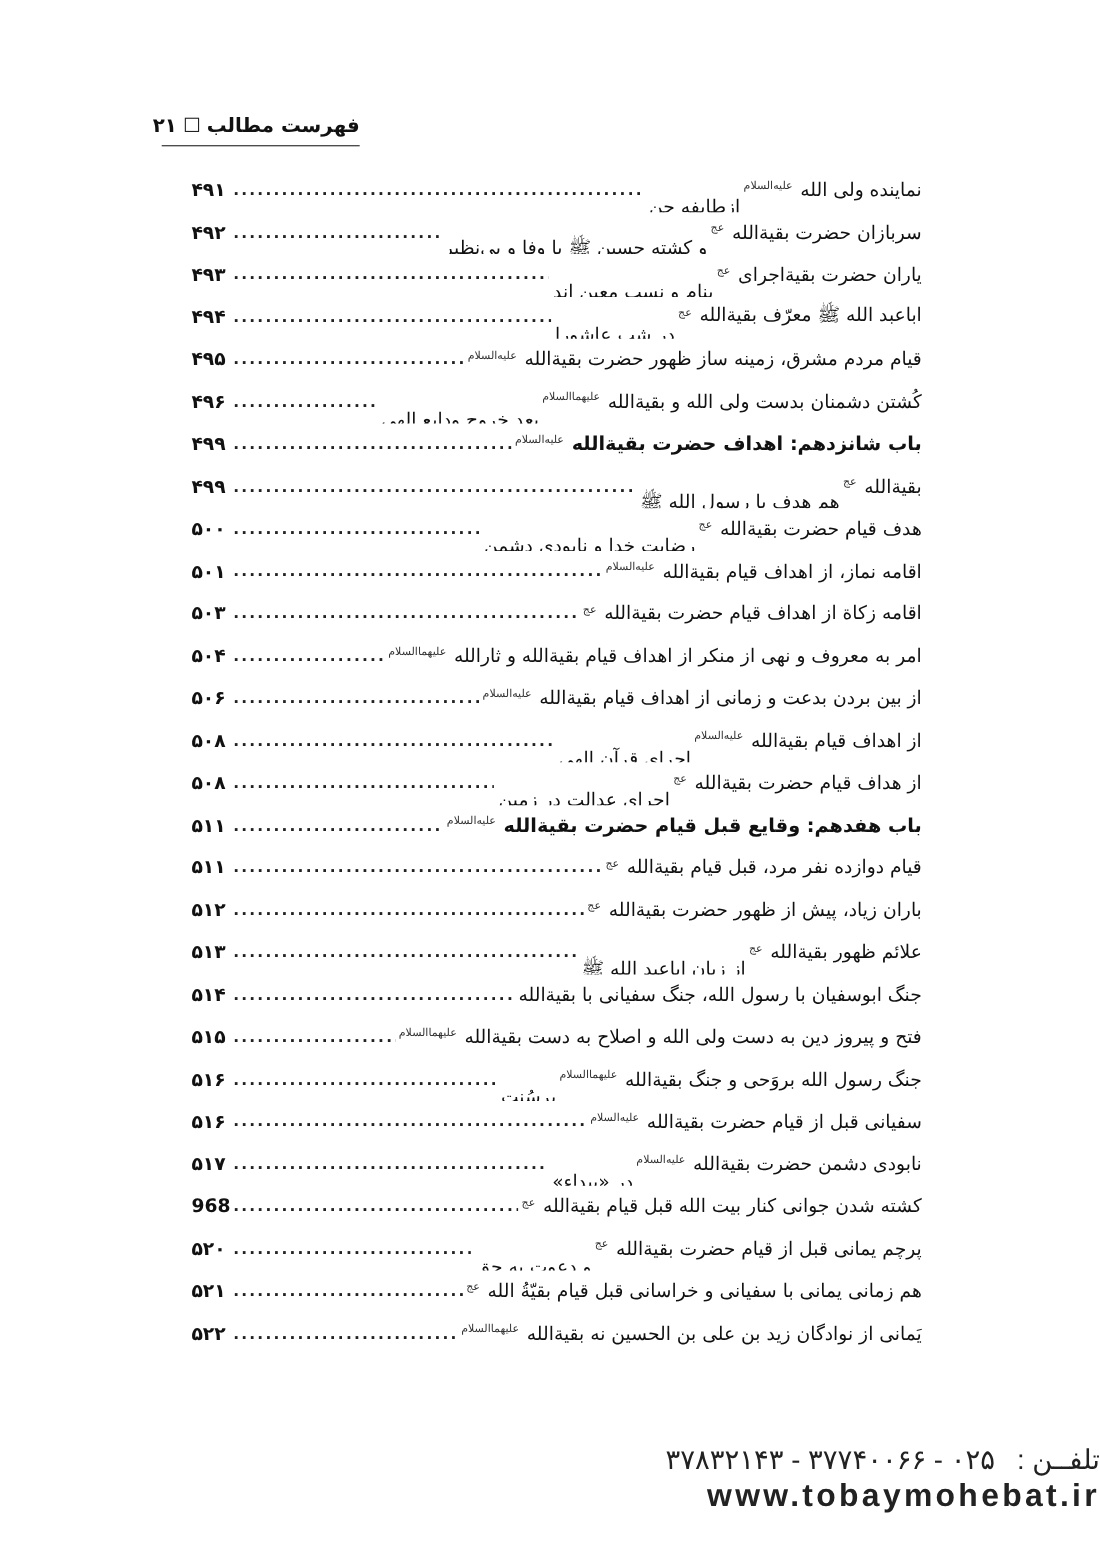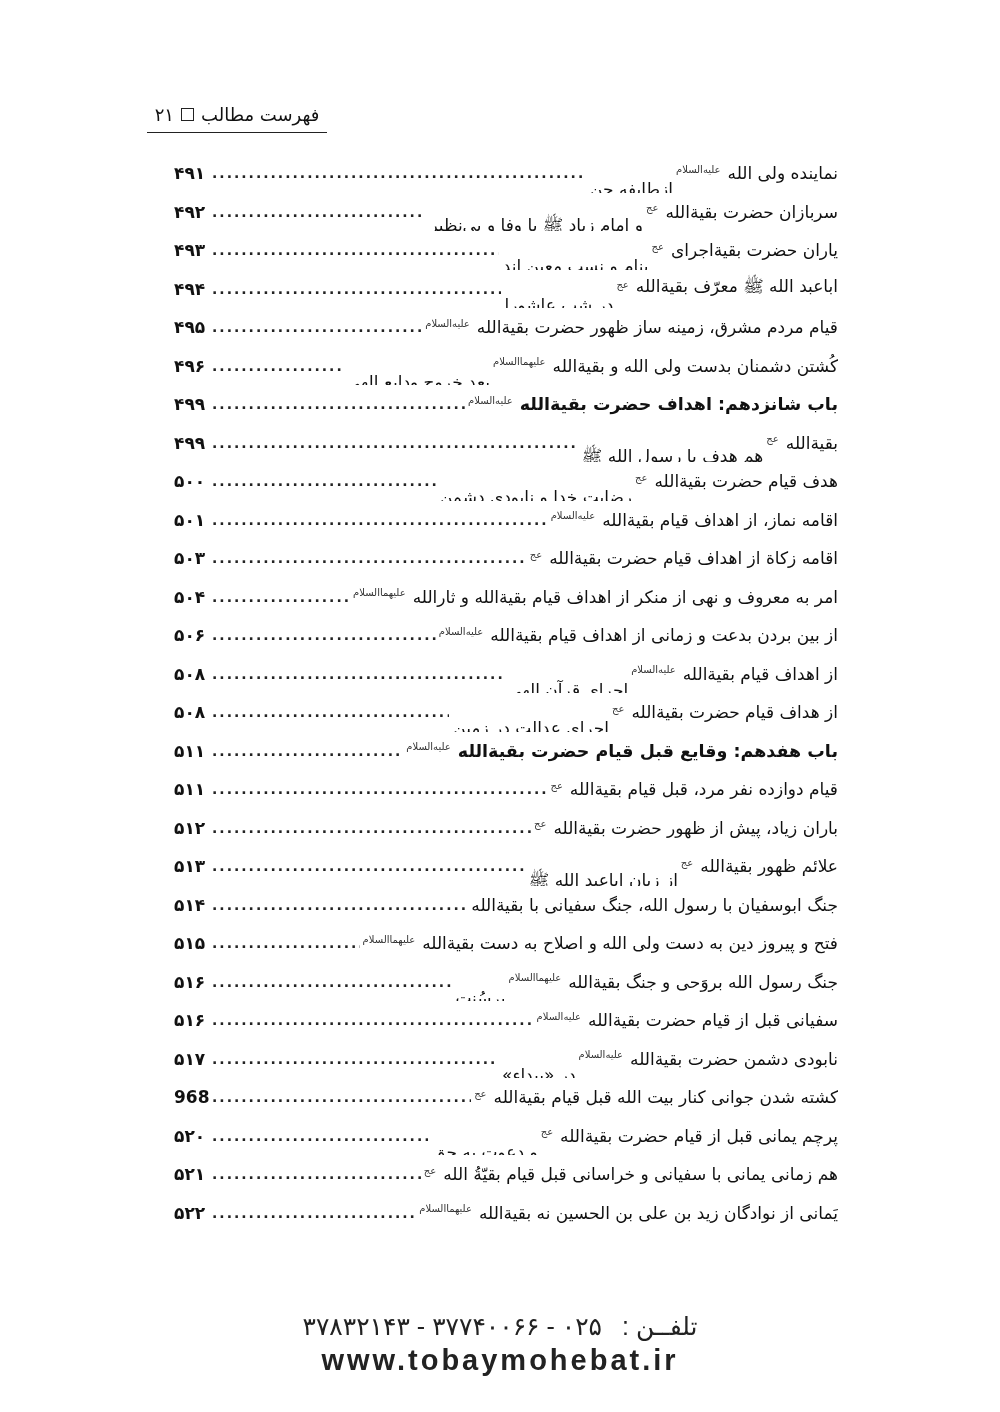--- a/index.html
+++ b/index.html
@@ -17,21 +17,21 @@
     }
     .page-header {
       position: absolute;
       top: 98px;
       left: 147px;
       width: 180px;
       height: 34px;
       direction: rtl;
       text-align: center;
       border-bottom: 1.5px solid #222;
-      font-weight: normal;
+      font-weight: bold;
       font-size: 18px;
       line-height: 34px;
       white-space: nowrap;
     }
     .page-header .box {
       display: inline-block;
       width: 11px;
       height: 11px;
       border: 1.5px solid #222;
       margin: 0 7px;
@@ -96,21 +96,21 @@
       font-size: 17px;
       min-width: 38px;
       text-align: left;
       direction: rtl;
       margin-left: 14px;
     }
     .footer {
       position: absolute;
       left: 0;
       width: 1000px;
-      text-align: center;
+      text-align: right;
       font-family: "Liberation Sans", sans-serif;
     }
     .footer.phone {
       top: 1312px;
       font-size: 25px;
       letter-spacing: 1px;
       direction: rtl;
       color: #222;
     }
     .footer.phone .label {
@@ -135,21 +135,21 @@
     <div class="toc-row">
       <span class="title">نماینده ولی الله</span>
       <span class="hon">علیه‌السلام</span>
       <span class="rest">ازطایفه جن</span>
       <span class="leader"></span>
       <span class="page">۴۹۱</span>
     </div>
     <div class="toc-row">
       <span class="title">سربازان حضرت بقیة‌الله</span>
       <span class="hon">عج</span>
-      <span class="rest">و امام زیاد ﷺ با وفا و بی‌نظیر</span>
+      <span class="rest">و کشته حسین ﷺ با وفا و بی‌نظیر</span>
       <span class="leader"></span>
       <span class="page">۴۹۲</span>
     </div>
     <div class="toc-row">
       <span class="title">یاران حضرت بقیة‌اجرای</span>
       <span class="hon">عج</span>
       <span class="rest">بنام و نسب معین اند</span>
       <span class="leader"></span>
       <span class="page">۴۹۳</span>
     </div>

